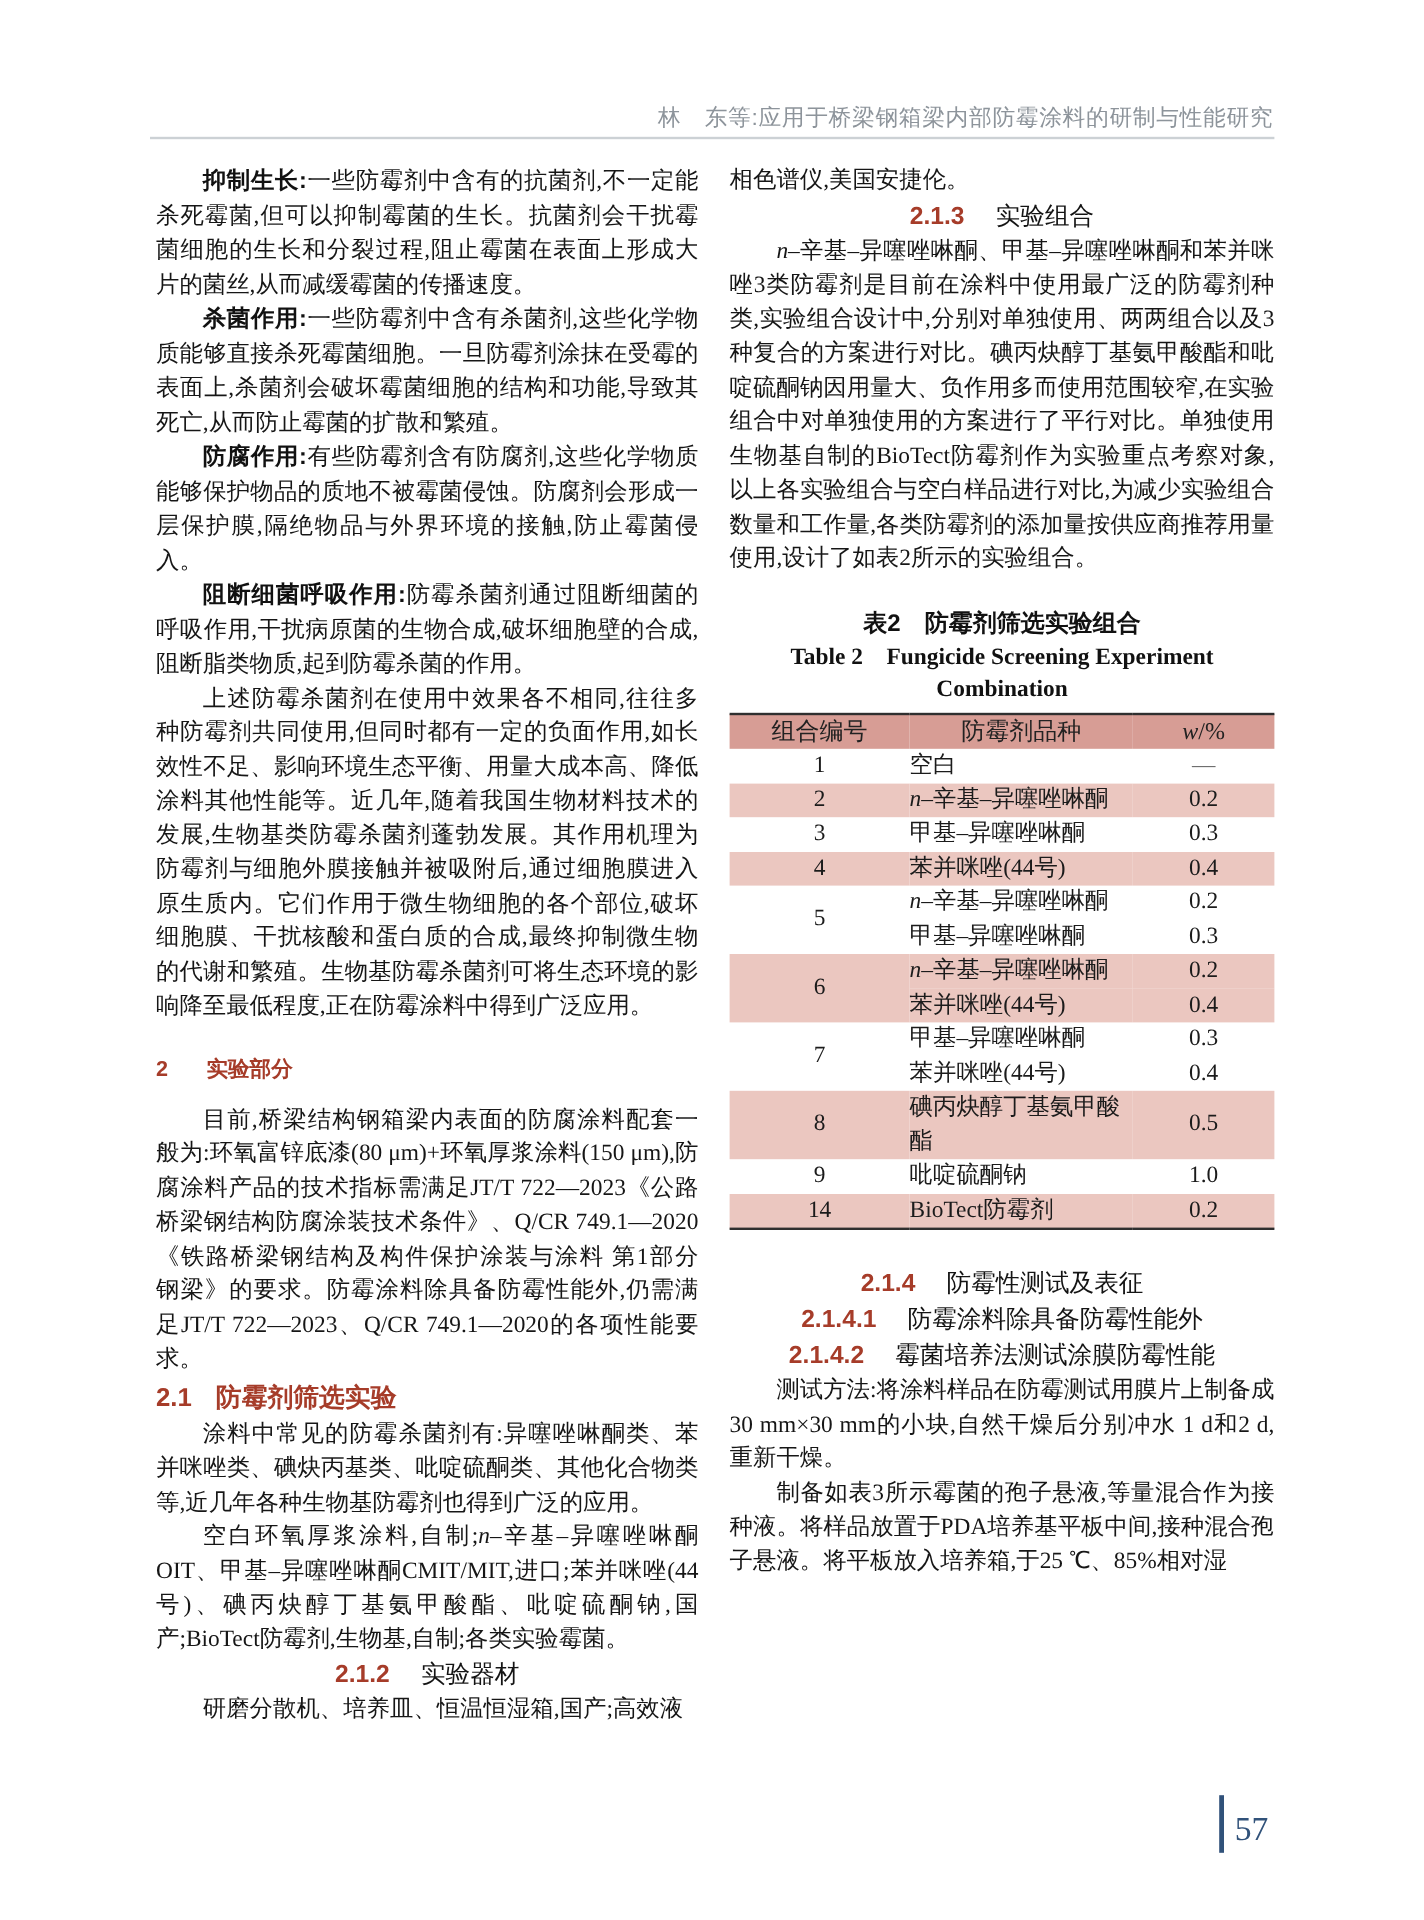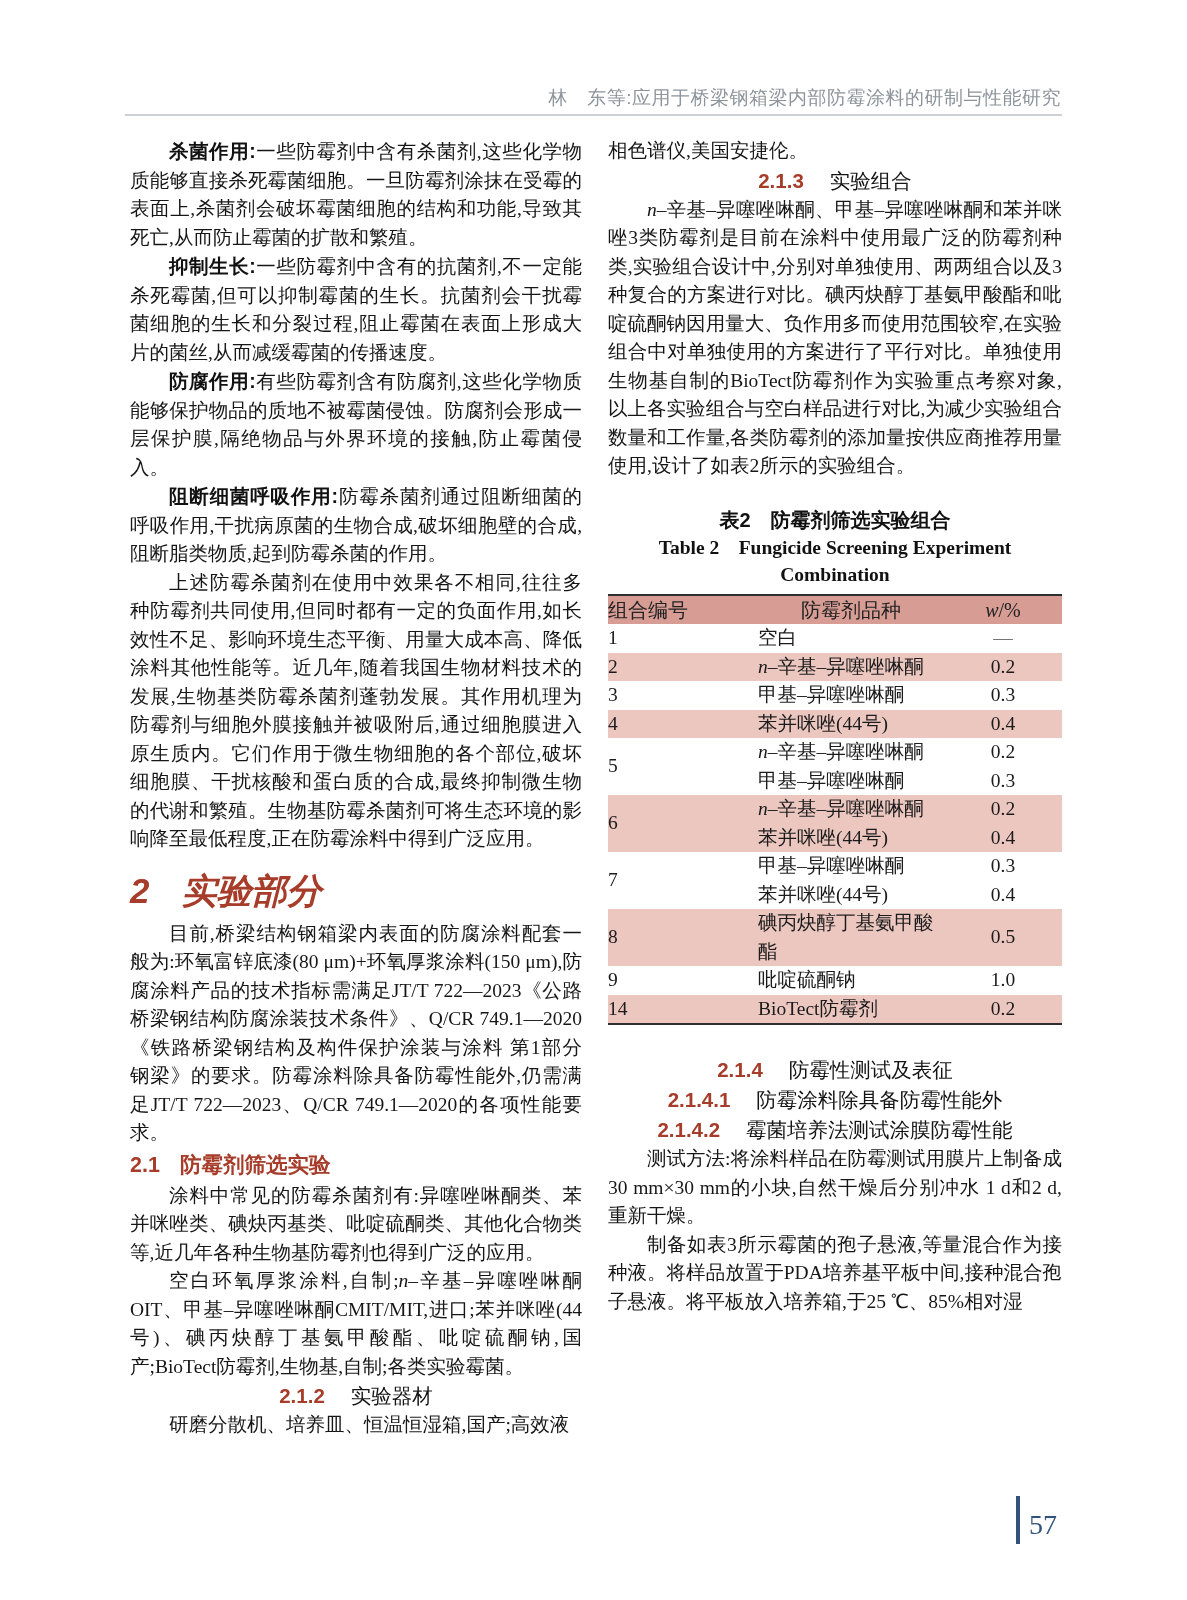--- a/index.html
+++ b/index.html
@@ -31,22 +31,22 @@
   .col-left{left:130px; width:452px;}
   .col-right{left:608px; width:454px;}
 
   .para{margin:0; text-indent:2em; color:#161616;}
   .para.noindent{text-indent:0;}
   .para .lead{font-family:"Liberation Sans", sans-serif; font-weight:700; color:#111;}
   .para i, .cell-name i{font-style:italic;}
 
   .h1{
     font-family:"Liberation Sans", sans-serif; font-weight:700;
-    font-size:35px; line-height:34px; color:#a63c29;
-    margin:20px 0 12px 0; text-align:left; text-indent:0;font-style:italic;
+    font-size:18px; line-height:34px; color:#a63c29;
+    margin:20px 0 12px 0; text-align:left; text-indent:0;
   }
   .h1 .hnum{margin-right:32px;}
   .h2{
     font-family:"Liberation Sans", sans-serif; font-weight:700;
     font-size:21.5px; line-height:30px; color:#a63c29;
     margin:2px 0 2px 0; text-align:left; text-indent:0;
   }
   .h2 .hnum{margin-right:20px;}
   .h3{
     font-size:20.5px; line-height:29px; margin:0; text-align:center; text-indent:0;
@@ -71,21 +71,21 @@
     width:100%; border-collapse:collapse; margin-top:6px;
     border-top:2.5px solid #2f2f2f; border-bottom:2.5px solid #2f2f2f;
     font-size:19.5px;
   }
   table.combo td, table.combo th{
     padding:0; height:28px; font-weight:400; vertical-align:middle;
   }
   tr.hrow{background:#d79d95;}
   tr.hrow th{font-size:20px; color:#222;}
   tr.shaded td{background:#ebc7c0;}
-  td.cell-no, th.cell-no{width:150px; }
+  td.cell-no, th.cell-no{width:150px; text-align:center;}
   td.cell-name, th.cell-name{text-align:left;}
   th.cell-name{text-align:center;}
   td.cell-w, th.cell-w{width:118px; text-align:center;}
   td.dash{color:#6f6f6f;}
 
   
   .footer{
     position:absolute; top:1496px; right:130px;
     display:flex; align-items:center; color:#31527a;
   }
@@ -105,22 +105,22 @@
   }
 </style>
 </head>
 <body>
 
 <div class="page">
   <div class="running-head">林　东等:应用于桥梁钢箱梁内部防霉涂料的研制与性能研究</div>
   <div class="head-rule"></div>
 
   <div class="col col-left" id="col-left">
+      <p class="para"><span class="lead">抑制生长:</span>一些防霉剂中含有的抗菌剂,不一定能杀死霉菌,但可以抑制霉菌的生长。抗菌剂会干扰霉菌细胞的生长和分裂过程,阻止霉菌在表面上形成大片的菌丝,从而减缓霉菌的传播速度。</p>
       <p class="para"><span class="lead">杀菌作用:</span>一些防霉剂中含有杀菌剂,这些化学物质能够直接杀死霉菌细胞。一旦防霉剂涂抹在受霉的表面上,杀菌剂会破坏霉菌细胞的结构和功能,导致其死亡,从而防止霉菌的扩散和繁殖。</p>
-      <p class="para"><span class="lead">抑制生长:</span>一些防霉剂中含有的抗菌剂,不一定能杀死霉菌,但可以抑制霉菌的生长。抗菌剂会干扰霉菌细胞的生长和分裂过程,阻止霉菌在表面上形成大片的菌丝,从而减缓霉菌的传播速度。</p>
       <p class="para"><span class="lead">防腐作用:</span>有些防霉剂含有防腐剂,这些化学物质能够保护物品的质地不被霉菌侵蚀。防腐剂会形成一层保护膜,隔绝物品与外界环境的接触,防止霉菌侵入。</p>
       <p class="para"><span class="lead">阻断细菌呼吸作用:</span>防霉杀菌剂通过阻断细菌的呼吸作用,干扰病原菌的生物合成,破坏细胞壁的合成,阻断脂类物质,起到防霉杀菌的作用。</p>
       <p class="para">上述防霉杀菌剂在使用中效果各不相同,往往多种防霉剂共同使用,但同时都有一定的负面作用,如长效性不足、影响环境生态平衡、用量大成本高、降低涂料其他性能等。近几年,随着我国生物材料技术的发展,生物基类防霉杀菌剂蓬勃发展。其作用机理为防霉剂与细胞外膜接触并被吸附后,通过细胞膜进入原生质内。它们作用于微生物细胞的各个部位,破坏细胞膜、干扰核酸和蛋白质的合成,最终抑制微生物的代谢和繁殖。生物基防霉杀菌剂可将生态环境的影响降至最低程度,正在防霉涂料中得到广泛应用。</p>
       <div class="h1"><span class="hnum">2</span><span class="htitle">实验部分</span></div>
       <p class="para">目前,桥梁结构钢箱梁内表面的防腐涂料配套一般为:环氧富锌底漆(80 μm)+环氧厚浆涂料(150 μm),防腐涂料产品的技术指标需满足JT/T 722—2023《公路桥梁钢结构防腐涂装技术条件》、Q/CR 749.1—2020《铁路桥梁钢结构及构件保护涂装与涂料 第1部分　钢梁》的要求。防霉涂料除具备防霉性能外,仍需满足JT/T 722—2023、Q/CR 749.1—2020的各项性能要求。</p>
       <div class="h2"><span class="hnum">2.1</span><span class="htitle">防霉剂筛选实验</span></div>
       <p class="para">涂料中常见的防霉杀菌剂有:异噻唑啉酮类、苯并咪唑类、碘炔丙基类、吡啶硫酮类、其他化合物类等,近几年各种生物基防霉剂也得到广泛的应用。</p>
       <p class="para">空白环氧厚浆涂料,自制;<i>n</i>–辛基–异噻唑啉酮OIT、甲基–异噻唑啉酮CMIT/MIT,进口;苯并咪唑(44号)、碘丙炔醇丁基氨甲酸酯、吡啶硫酮钠,国产;BioTect防霉剂,生物基,自制;各类实验霉菌。</p>
       <div class="h3"><span class="hnum">2.1.2</span><span class="htitle">实验器材</span></div>
       <p class="para">研磨分散机、培养皿、恒温恒湿箱,国产;高效液</p>

